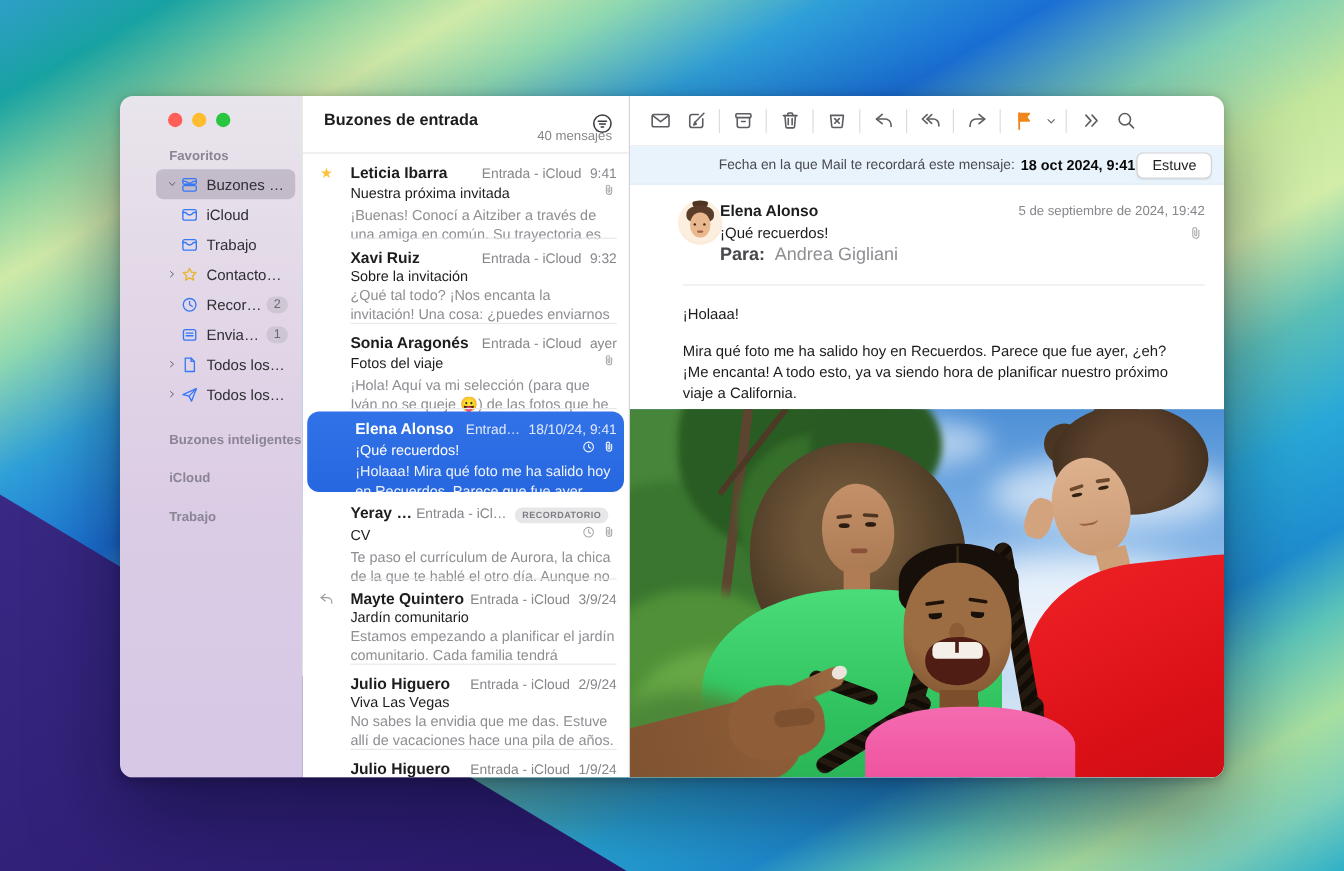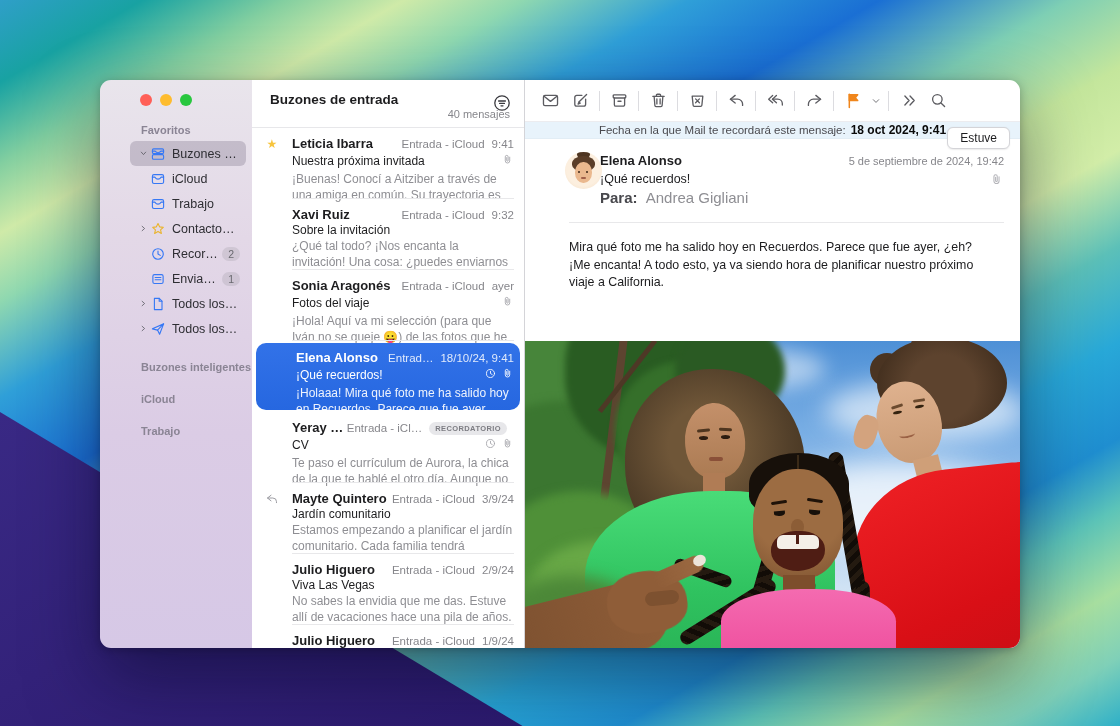--- a/index.html
+++ b/index.html
@@ -78,21 +78,21 @@
   .row.sel .ics { color:rgba(255,255,255,.95); }
 
   
   .pane { flex:1; background:#fff; display:flex; flex-direction:column; overflow:hidden; }
   .toolbar { height:42px; flex:none; display:flex; align-items:center; padding:0 10px;
     border-bottom:1px solid #ececef; color:#5c5c61; }
   .tb-btn { width:30px; height:26px; display:flex; align-items:center; justify-content:center; flex:none; }
   .tb-btn svg { width:19px; height:19px; }
   .tb-btn.small { width:16px; } .tb-btn.small svg { width:12px; height:12px; }
   .tb-sep { width:1px; height:20px; background:#dcdce0; margin:0 4px; flex:none; }
-  .banner { position:relative; height:17px; flex:none; background:#e8f3fb; display:flex;
+  .banner { position:relative; height:32px; flex:none; background:#e8f3fb; display:flex;
     align-items:center; justify-content:center; font-size:11.5px; color:#4a4a4f;
     border-bottom:1px solid #e2edf5; }
   .banner b { color:#0a0a0a; font-size:12px; margin-left:5px; }
   .edit-btn { position:absolute; right:10px; top:5px; font-family:inherit; font-size:12px; color:#1d1d1f;
     background:#fff; border:1px solid #d4d4d8; border-radius:6px; padding:3px 12px;
     box-shadow:0 .5px 1.5px rgba(0,0,0,.08); }
   .mhead { position:relative; flex:none; height:84px; padding:14px 16px 0 75px; }
   .mhead::after { content:""; position:absolute; left:44px; right:16px; bottom:0; height:1px; background:#e8e8ea; }
   .avatar { position:absolute; left:40px; top:13px; width:37px; height:37px; border-radius:50%;
     background:radial-gradient(circle at 50% 45%, #fcefdf 0 62%, #f2dcc2 100%); overflow:hidden; }
@@ -553,20 +553,21 @@
               <path d="M13.4 6.4v5.6a3.4 3.4 0 0 1-6.8 0V5.9a2.2 2.2 0 0 1 4.4 0v5.6a1.1 1.1 0 0 1-2.2 0V7"></path>
             </svg></span>
         <div class="mh-subj">¡Qué recuerdos!</div>
         <div class="mh-to">
           <span style="color:#48484d;font-weight:700;margin-left:0">Para:</span>
           <span>Andrea Gigliani</span>
         </div>
       </div>
 
       <div class="mbody" id="mbody">
+          <p>¡Holaaa!</p>
           <p>Mira qué foto me ha salido hoy en Recuerdos. Parece que fue ayer, ¿eh? ¡Me encanta! A todo esto, ya va siendo hora de planificar nuestro próximo viaje a California.</p>
         </div>
 
       <div class="photo" id="photo">
           <div style="inset: 0px; background: linear-gradient(rgb(78, 144, 214) 0%, rgb(121, 174, 228) 30%, rgb(166, 201, 238) 55%, rgb(207, 226, 244) 80%, rgb(219, 233, 246) 100%);"></div>
           <div style="left: 250px; top: 120px; width: 240px; height: 90px; background: rgb(255, 255, 255); border-radius: 50%; filter: blur(14px); opacity: 0.75;"></div>
           <div style="left: 300px; top: 40px; width: 200px; height: 60px; background: rgb(255, 255, 255); border-radius: 50%; filter: blur(12px); opacity: 0.6;"></div>
           <div style="left: 180px; top: 8px; width: 120px; height: 40px; background: rgb(255, 255, 255); border-radius: 50%; filter: blur(10px); opacity: 0.5;"></div>
           <div style="left: -50px; top: -70px; width: 280px; height: 260px; background: radial-gradient(circle at 40% 40%, rgb(71, 133, 58) 0px, rgb(71, 133, 58) 40%, rgb(47, 100, 40) 75%); border-radius: 45%; filter: blur(3px);"></div>
           <div style="left: -70px; top: 60px; width: 220px; height: 220px; background: rgb(59, 118, 48); border-radius: 48%; filter: blur(4px);"></div>

